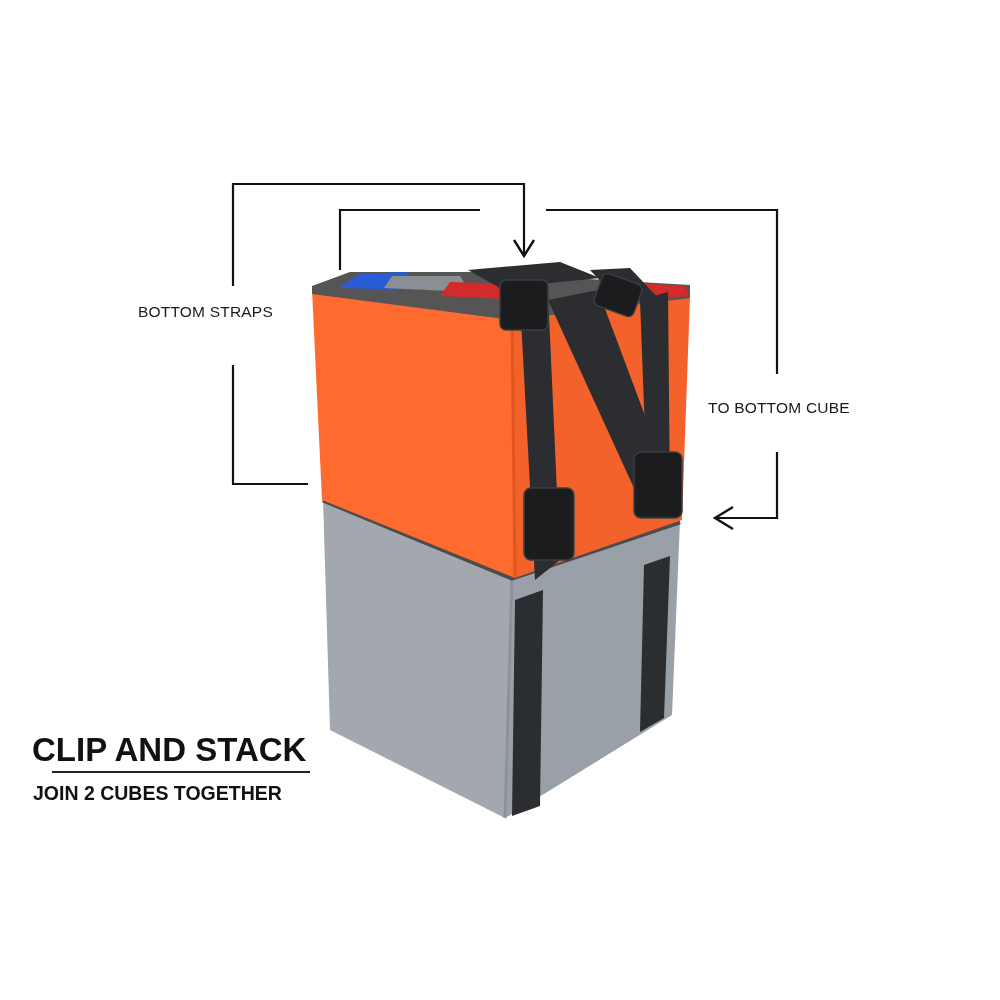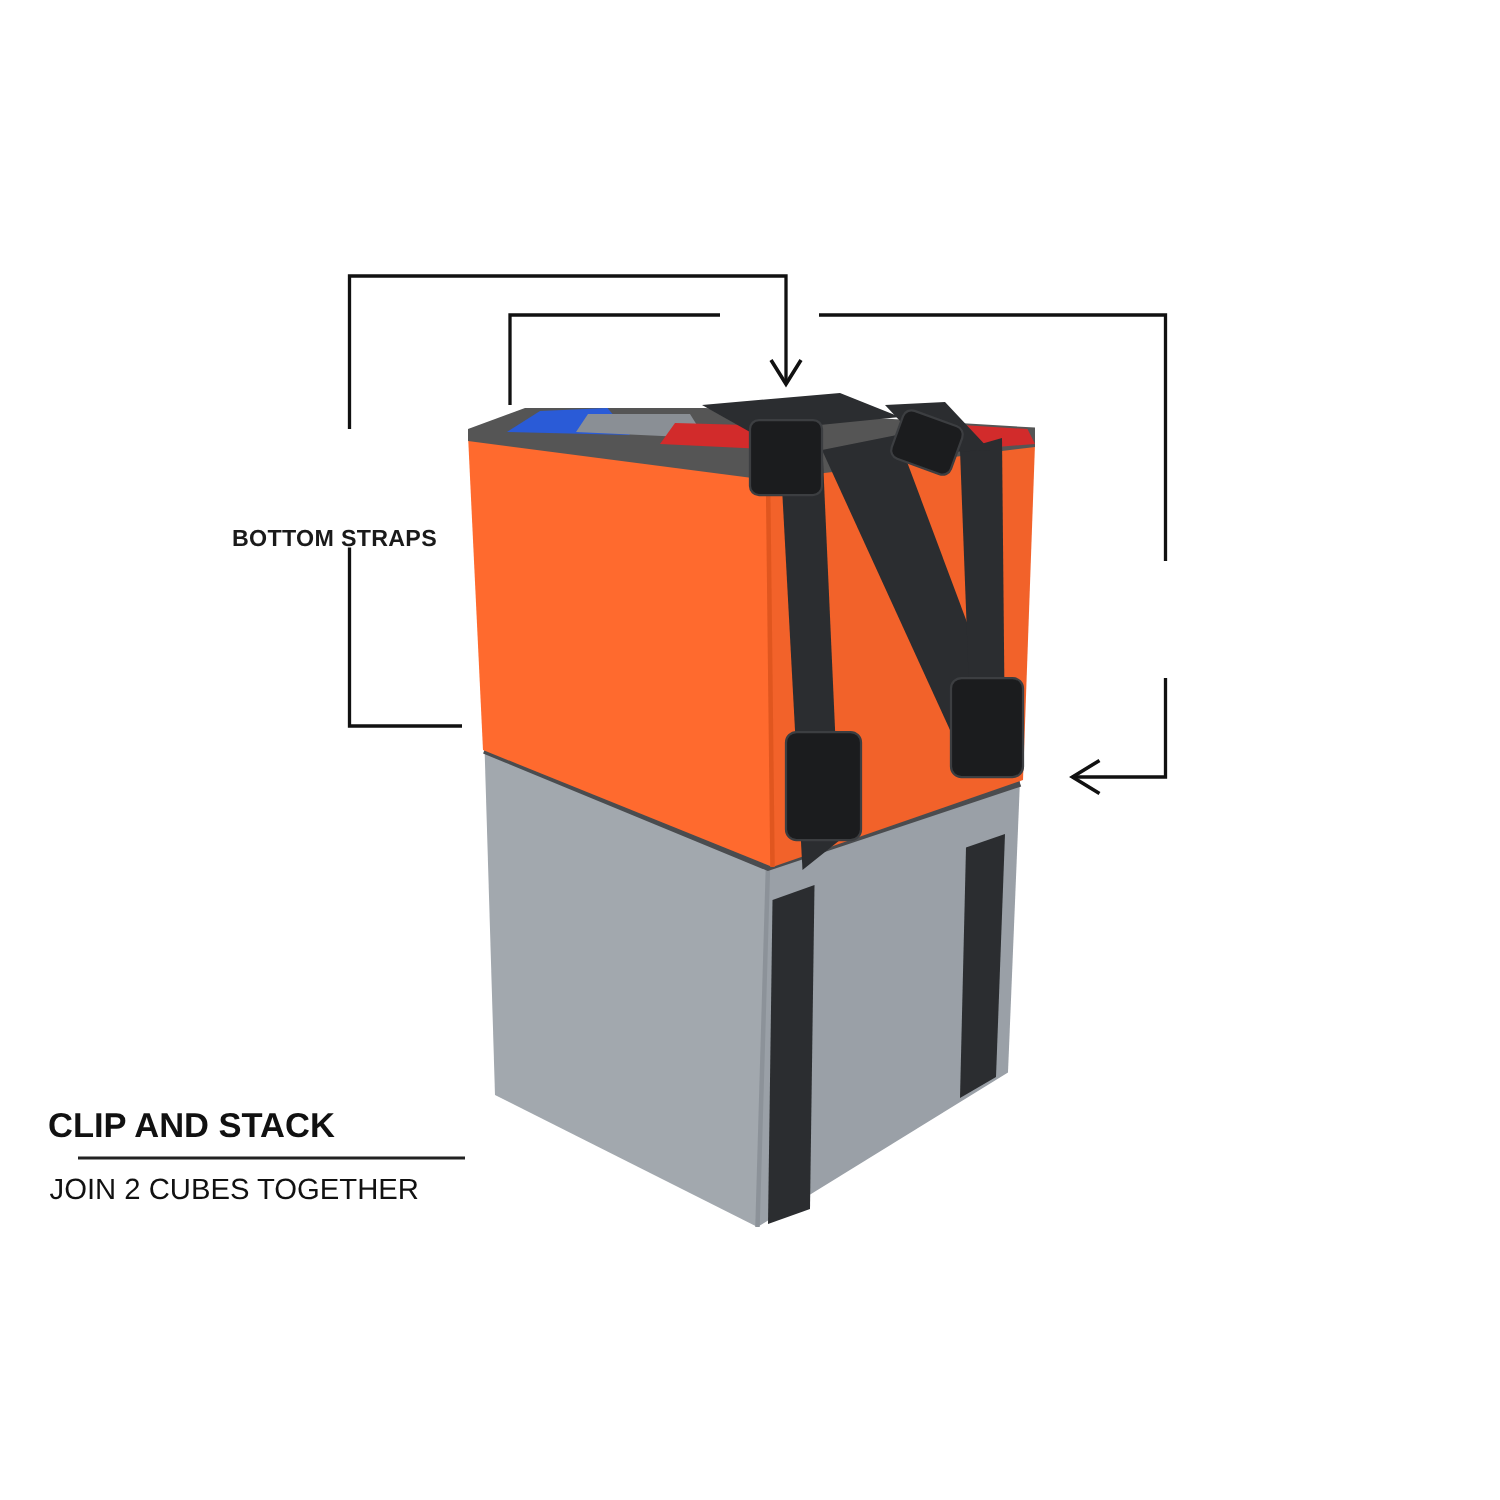--- a/index.html
+++ b/index.html
@@ -1,35 +1,35 @@
 <!DOCTYPE html>
 <html><head>
   <meta charset="utf-8">
   <style>
     html, body { margin: 0; padding: 0; background: #ffffff; }
     body { width: 1000px; height: 1000px; position: relative; overflow: hidden; font-family: "Liberation Sans", "DejaVu Sans", sans-serif; }
     .stage { position: absolute; left: 0; top: 0; width: 1000px; height: 1000px; }
     .label {
-      position: absolute; font-weight: bold; color: #1a1a1a;
+      position: absolute; font-weight: normal; color: #1a1a1a;
       font-size: 15.5px; line-height: 24px; letter-spacing: 0.2px;
-      text-align: center; white-space: nowrap; margin-top: 48px;
+      white-space: nowrap;
     }
     .label-left { left: 138px; top: 300px; width: 170px; }
     .label-right { left: 708px; top: 396px; width: 168px; }
     .headline {
       position: absolute; left: 32px; top: 732px; width: 290px;
-      font-weight: bold; font-size: 23px; line-height: 36px; color: #111;
+      font-weight: bold; font-size: 33px; line-height: 36px; color: #111;
       letter-spacing: 0px; white-space: nowrap;
     }
     .headline-rule {
       position: absolute; left: 52px; top: 771px; width: 258px; height: 2px; background: #222;
     }
     .subhead {
       position: absolute; left: 33px; top: 780px; width: 300px;
-      font-weight: normal; font-size: 19.5px; line-height: 26px; color: #111; white-space: nowrap;
+      font-weight: bold; font-size: 19.5px; line-height: 26px; color: #111; white-space: nowrap;
     }
     svg { position: absolute; left: 0; top: 0; }
   </style>
 </head>
 <body>
 
 <div class="stage">
 
   <svg width="1000" height="1000" viewBox="0 0 1000 1000">
 
@@ -96,18 +96,19 @@
         <rect x="634" y="452" width="48" height="66" rx="7"></rect>
       </g>
     </g>
   </svg>
 
   <div class="label label-left">
     <div>BOTTOM STRAPS</div>
   </div>
 
   <div class="label label-right">
+    <div>TO BOTTOM CUBE</div>
   </div>
 
   <div class="headline">CLIP AND STACK</div>
   <div class="headline-rule"></div>
   <div class="subhead">JOIN 2 CUBES TOGETHER</div>
 </div>
 
 </body></html>

